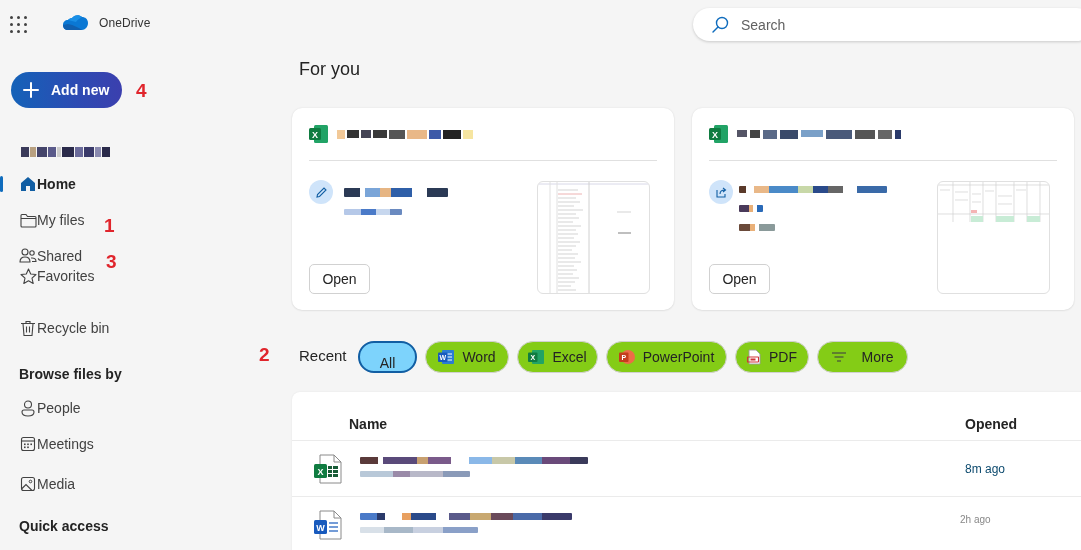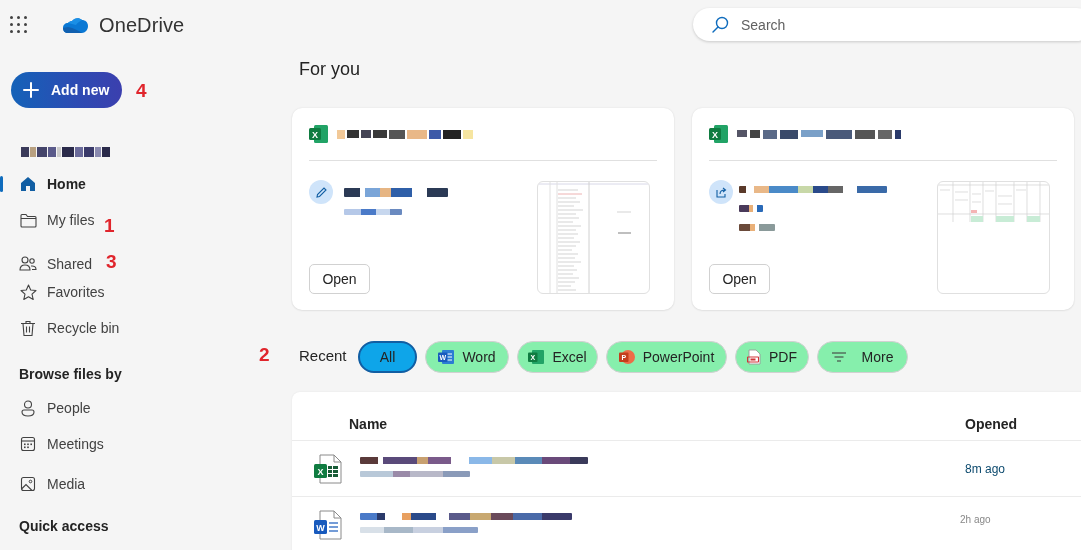--- a/index.html
+++ b/index.html
@@ -7,41 +7,41 @@
     body {
       background: #f5f5f5;
       font-family: "Liberation Sans", "DejaVu Sans", sans-serif;
       color: #242424;
       position: relative;
     }
     
     .waffle { position: absolute; left: 10px; top: 16px; width: 18px; height: 18px; display: grid; grid-template-columns: repeat(3, 4px); gap: 3px; }
     .waffle span { width: 3px; height: 3px; background: #424242; border-radius: 50%; }
     .logo { position: absolute; left: 62px; top: 14px; display: flex; align-items: center; gap: 10px; }
-    .logo-text { font-size: 20px; color: #333; letter-spacing: 0.1px; }
+    .logo-text { font-size: 12px; color: #333; letter-spacing: 0.1px; }
     .search {
       position: absolute; left: 693px; top: 8px; width: 400px; height: 33px;
       background: #fff; border-radius: 17px; box-shadow: 0 1px 3px rgba(0,0,0,0.18);
       display: flex; align-items: center; padding-left: 18px; gap: 12px;
     }
     .search-placeholder { font-size: 14px; color: #616161; }
 
     
     .add-new {
       position: absolute; left: 11px; top: 72px; width: 111px; height: 36px;
       border-radius: 18px; background: linear-gradient(90deg, #1462b8 0%, #2d4bb3 60%, #3b3fae 100%);
       color: #fff; display: flex; align-items: center; padding-left: 12px; gap: 12px;
       font-size: 14px; font-weight: bold; border: none;
     }
     .annot { position: absolute; color: #e0252c; font-weight: bold; font-size: 19px; }
 
     
     .user-name { position: absolute; left: 21px; top: 143px; width: 96px; height: 14px; }
     .user-name span { display: inline-block; height: 10px; margin-right: 1px; }
-    .nav-item { position: absolute; left: 19px; display: flex; align-items: center; gap: 10px; font-size: 14px; color: #424242; height: 24px; }
+    .nav-item { position: absolute; left: 19px; display: flex; align-items: center; font-size: 14px; color: #424242; height: 24px; }
     .nav-item .ico { width: 18px; height: 18px; display: flex; align-items: center; justify-content: center; }
     .nav-item.active { color: #242424; font-weight: bold; }
     .active-bar { position: absolute; left: 0; top: 176px; width: 3px; height: 16px; background: #0f6cbd; border-radius: 2px; }
     .section-title { position: absolute; left: 19px; font-size: 14px; font-weight: bold; color: #242424; }
 
     
     .for-you { position: absolute; left: 299px; top: 59px; font-size: 18px; color: #242424; }
     .card {
       position: absolute; top: 108px; width: 382px; height: 202px; background: #fff;
       border-radius: 10px; box-shadow: 0 0 2px rgba(0,0,0,0.10), 0 1px 2px rgba(0,0,0,0.06);
@@ -56,25 +56,25 @@
       font-family: "Liberation Sans", sans-serif;
     }
     .thumb {
       position: absolute; right: 24px; top: 73px; width: 113px; height: 113px; border: 1px solid #e0e0e0;
       border-radius: 6px; background: #fff; overflow: hidden;
     }
 
     
     .recent-label { position: absolute; left: 299px; top: 347px; font-size: 15px; color: #242424; }
     .pill {
-      position: absolute; top: 341px; height: 32px; border-radius: 16px; background: #86efac;
+      position: absolute; top: 341px; height: 32px; border-radius: 16px; background: #84cc16;
       border: 1px solid #d1d1d1; display: flex; align-items: center; justify-content: center; gap: 8px;
       font-size: 14px; color: #242424; font-family: "Liberation Sans", sans-serif;
     }
-    .pill.active { background: #0ea5e9; border: 2px solid #115ea3; }
+    .pill.active { background: #7dd3fc; border: 2px solid #115ea3; align-items: flex-end; }
 
     
     .table { position: absolute; left: 292px; top: 392px; width: 800px; height: 170px; background: #fff; border-radius: 8px 0 0 0; box-shadow: 0 0 2px rgba(0,0,0,0.08); }
     .th { position: absolute; top: 24px; font-size: 14px; font-weight: bold; color: #242424; }
     .row-divider { position: absolute; left: 0; right: 0; height: 1px; background: #ebebeb; }
     .file-icon { position: absolute; left: 22px; width: 28px; height: 30px; }
     .opened-text { position: absolute; font-size: 12px; color: #0c4a6e; }
   </style>
 </head>
 <body>
@@ -133,34 +133,34 @@
 <div class="nav-item" style="top:208px;">
   <span class="ico">
     <svg width="17" height="15" viewBox="0 0 17 15">
         <path d="M1 2.5 Q1 1.5 2 1.5 L6 1.5 L7.5 3.5 L15 3.5 Q16 3.5 16 4.5 L16 13 Q16 14 15 14 L2 14 Q1 14 1 13 Z M1 5.5 L16 5.5" fill="none" stroke="#424242" stroke-width="1.1"></path>
       </svg>
   </span>
   <span>My files</span>
 </div>
 <span class="annot" style="left:104px; top:215px;">1</span>
 
-<div class="nav-item" style="top:252px;justify-content:center;">
+<div class="nav-item" style="top:244px;justify-content:center;">
   <span class="ico">
     <svg width="18" height="16" viewBox="0 0 18 16">
         <circle cx="6" cy="4" r="3" fill="none" stroke="#424242" stroke-width="1.1"></circle>
         <path d="M1 14 Q1 9 6 9 Q11 9 11 14 Z" fill="none" stroke="#424242" stroke-width="1.1"></path>
         <circle cx="13" cy="5" r="2.2" fill="none" stroke="#424242" stroke-width="1.1"></circle>
         <path d="M12 10 Q17 9.5 17 13.5 L13 13.5" fill="none" stroke="#424242" stroke-width="1.1"></path>
       </svg>
   </span>
   <span>Shared</span>
 </div>
 <span class="annot" style="left:106px; top:251px;">3</span>
 
-<div class="nav-item" style="top:280px;">
+<div class="nav-item" style="top:264px;">
   <span class="ico">
     <svg width="17" height="17" viewBox="0 0 17 17">
         <path d="M8.5 1 L10.7 6 L16 6.5 L12 10.2 L13.2 15.5 L8.5 12.7 L3.8 15.5 L5 10.2 L1 6.5 L6.3 6 Z" fill="none" stroke="#424242" stroke-width="1.1" stroke-linejoin="round"></path>
       </svg>
   </span>
   <span>Favorites</span>
 </div>
 <div class="nav-item" style="top:316px;">
   <span class="ico">
     <svg width="16" height="17" viewBox="0 0 16 17">

